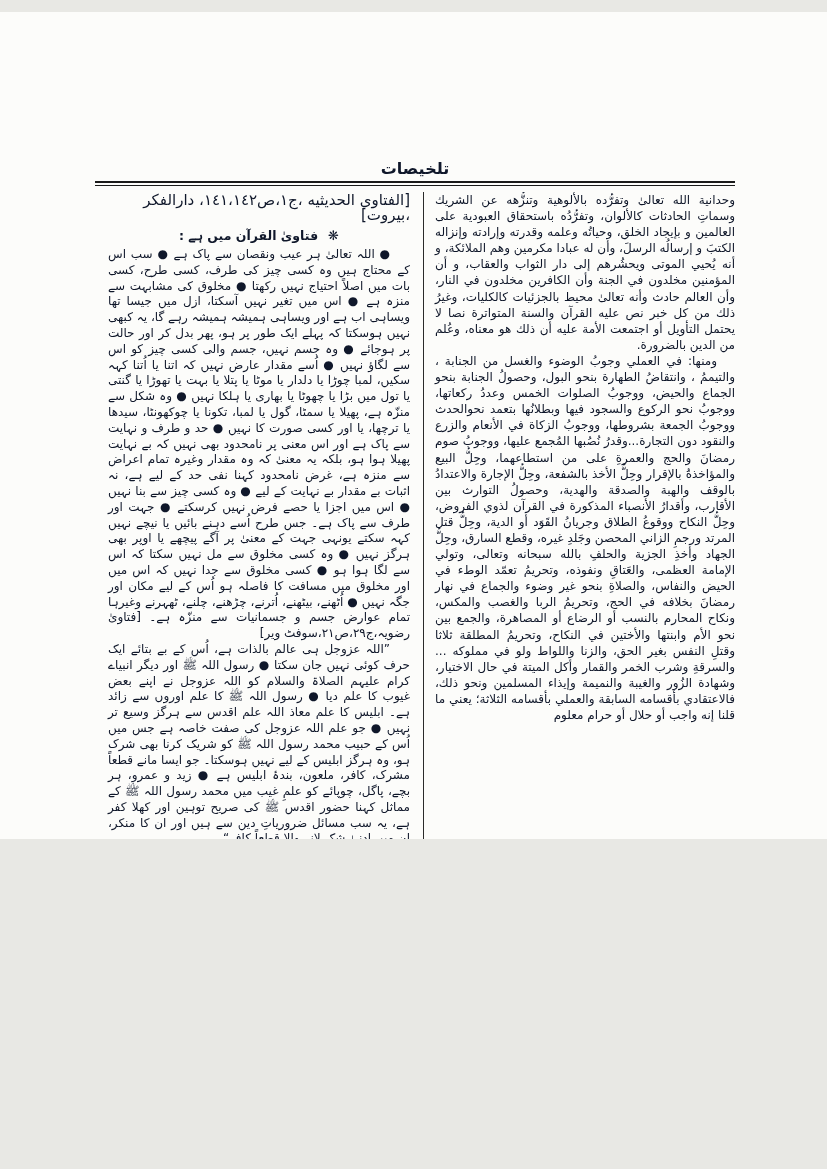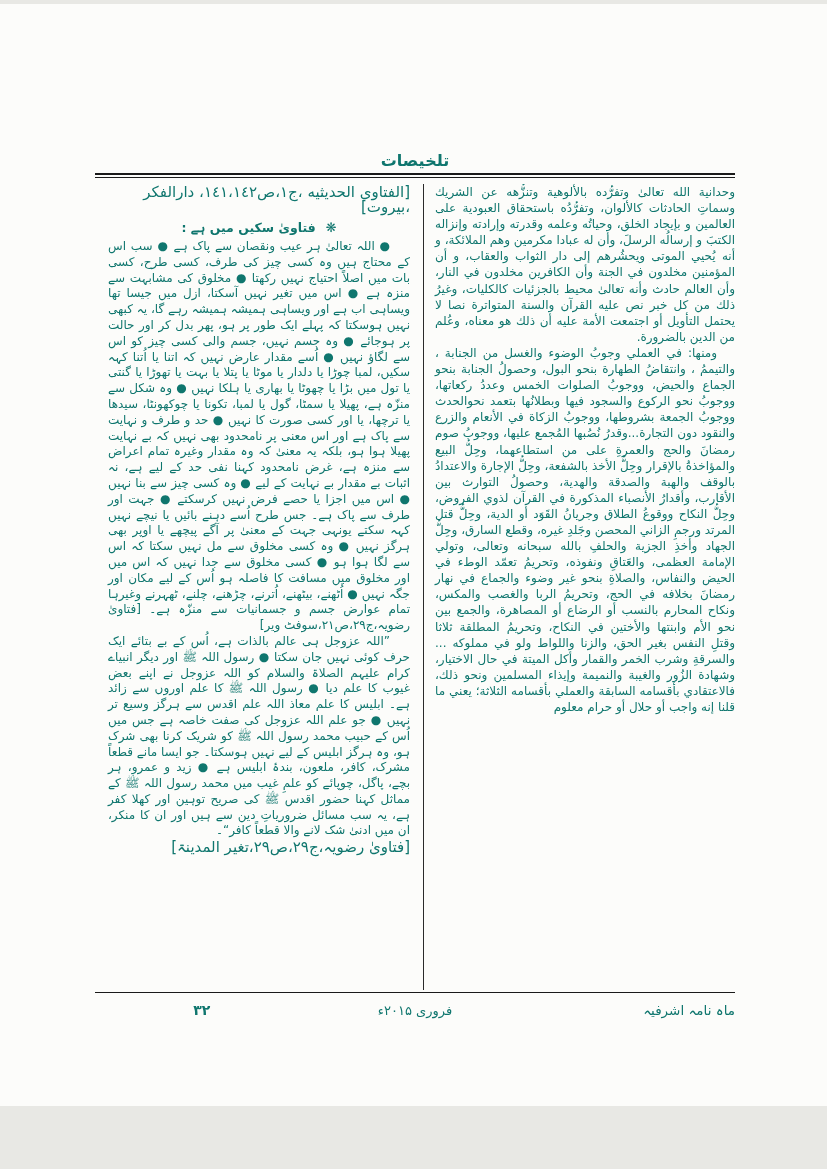--- a/index.html
+++ b/index.html
@@ -1,21 +1,21 @@
 <!DOCTYPE html>
 <html lang="ur" dir="rtl"><head>
 <meta charset="utf-8">
 <style>
   html,body { margin:0; padding:0; background:#e8e8e4; }
   .page {
     position:relative;
-    width:827px; height:1102px;
-    margin:4px auto;
+    width:827px; height:827px;
+    margin:12px auto;
     background:#fcfcfa;
-    color:#0f766e;
+    color:#0f172a;
     font-family:"DejaVu Sans", sans-serif;
     overflow:hidden;
   }
   .content {
     position:absolute; left:95px; top:147px; width:640px;
   }
   .masthead {
     text-align:center;
     font-weight:bold;
     font-size:16px;
@@ -116,21 +116,21 @@
       </div>
 
       <div class="col-divider"></div>
 
       <div class="col-left">
 
 
         <div class="citation">[الفتاوى الحديثيه ،ج١،ص١٤١،١٤٢، دارالفكر ،بيروت]</div>
 
         <div class="section-heading">
-          <span class="flower">❋</span><span>فتاویٰ سکیں میں ہے :</span>
+          <span class="flower">❋</span><span>فتاویٰ القرآن میں ہے :</span>
         </div>
 
         <p class="urdu indent">● اللہ تعالیٰ ہر عیب ونقصان سے پاک ہے ● سب اس کے محتاج ہیں وہ کسی چیز کی طرف، کسی طرح، کسی بات میں اصلاً احتیاج نہیں رکھتا ● مخلوق کی مشابہت سے منزہ ہے ● اس میں تغیر نہیں آسکتا، ازل میں جیسا تھا ویساہی اب ہے اور ویساہی ہمیشہ ہمیشہ رہے گا، یہ کبھی نہیں ہوسکتا کہ پہلے ایک طور پر ہو، پھر بدل کر اور حالت پر ہوجائے ● وہ جسم نہیں، جسم والی کسی چیز کو اس سے لگاؤ نہیں ● اُسے مقدار عارض نہیں کہ اتنا یا اُتنا کہہ سکیں، لمبا چوڑا یا دلدار یا موٹا یا پتلا یا بہت یا تھوڑا یا گنتی یا تول میں بڑا یا چھوٹا یا بھاری یا ہلکا نہیں ● وہ شکل سے منزّہ ہے، پھیلا یا سمٹا، گول یا لمبا، تکونا یا چوکھونٹا، سیدھا یا ترچھا، یا اور کسی صورت کا نہیں ● حد و طرف و نہایت سے پاک ہے اور اس معنی پر نامحدود بھی نہیں کہ بے نہایت پھیلا ہوا ہو، بلکہ یہ معنیٰ کہ وہ مقدار وغیرہ تمام اعراض سے منزہ ہے، غرض نامحدود کہنا نفی حد کے لیے ہے، نہ اثبات بے مقدار بے نہایت کے لیے ● وہ کسی چیز سے بنا نہیں ● اس میں اجزا یا حصے فرض نہیں کرسکتے ● جہت اور طرف سے پاک ہے۔ جس طرح اُسے دہنے بائیں یا نیچے نہیں کہہ سکتے یونہی جہت کے معنیٰ پر آگے پیچھے یا اوپر بھی ہرگز نہیں ● وہ کسی مخلوق سے مل نہیں سکتا کہ اس سے لگا ہوا ہو ● کسی مخلوق سے جدا نہیں کہ اس میں اور مخلوق میں مسافت کا فاصلہ ہو اُس کے لیے مکان اور جگہ نہیں ● اُٹھنے، بیٹھنے، اُترنے، چڑھنے، چلنے، ٹھہرنے وغیرہا تمام عوارض جسم و جسمانیات سے منزّہ ہے۔ [فتاویٰ رضویہ،ج۲۹،ص۲۱،سوفٹ ویر]</p>
 
 
         <p class="urdu indent">”اللہ عزوجل ہی عالم بالذات ہے، اُس کے بے بتائے ایک حرف کوئی نہیں جان سکتا ● رسول اللہ ﷺ اور دیگر انبیاے کرام علیہم الصلاۃ والسلام کو اللہ عزوجل نے اپنے بعض غیوب کا علم دیا ● رسول اللہ ﷺ کا علم اوروں سے زائد ہے۔ ابلیس کا علم معاذ اللہ علم اقدس سے ہرگز وسیع تر نہیں ● جو علم اللہ عزوجل کی صفت خاصہ ہے جس میں اُس کے حبیب محمد رسول اللہ ﷺ کو شریک کرنا بھی شرک ہو، وہ ہرگز ابلیس کے لیے نہیں ہوسکتا۔ جو ایسا مانے قطعاً مشرک، کافر، ملعون، بندۂ ابلیس ہے ● زید و عمرو، ہر بچے، پاگل، چوپائے کو علمِ غیب میں محمد رسول اللہ ﷺ کے مماثل کہنا حضور اقدس ﷺ کی صریح توہین اور کھلا کفر ہے، یہ سب مسائل ضروریاتِ دین سے ہیں اور ان کا منکر، ان میں ادنیٰ شک لانے والا قطعاً کافر“۔</p>
 
         <div class="citation">[فتاویٰ رضویہ،ج۲۹،ص۲۹،تغیر المدینۃ]</div>
 
       </div>

